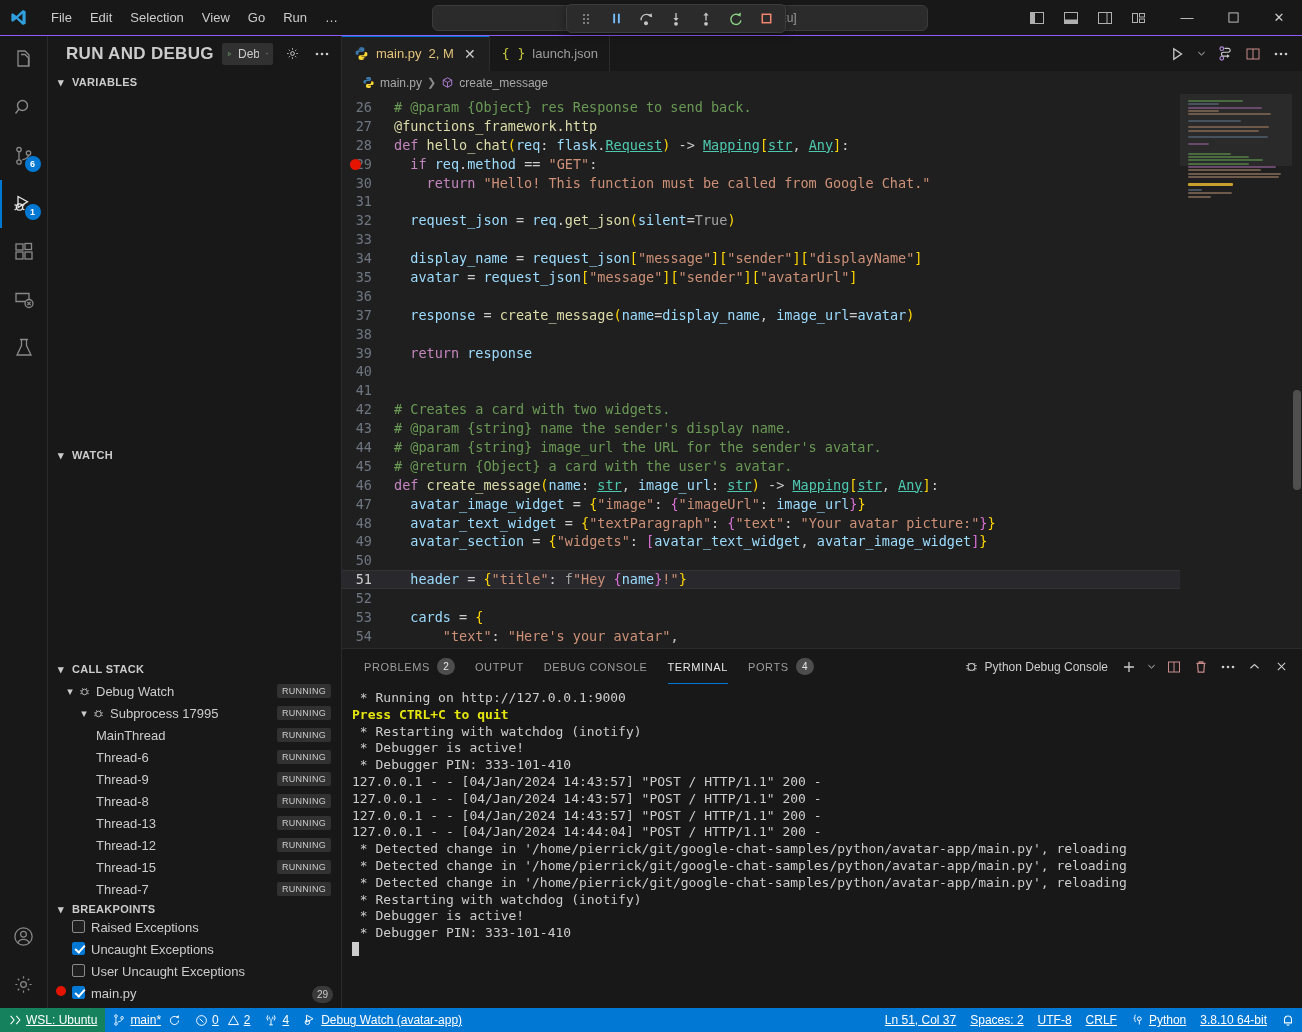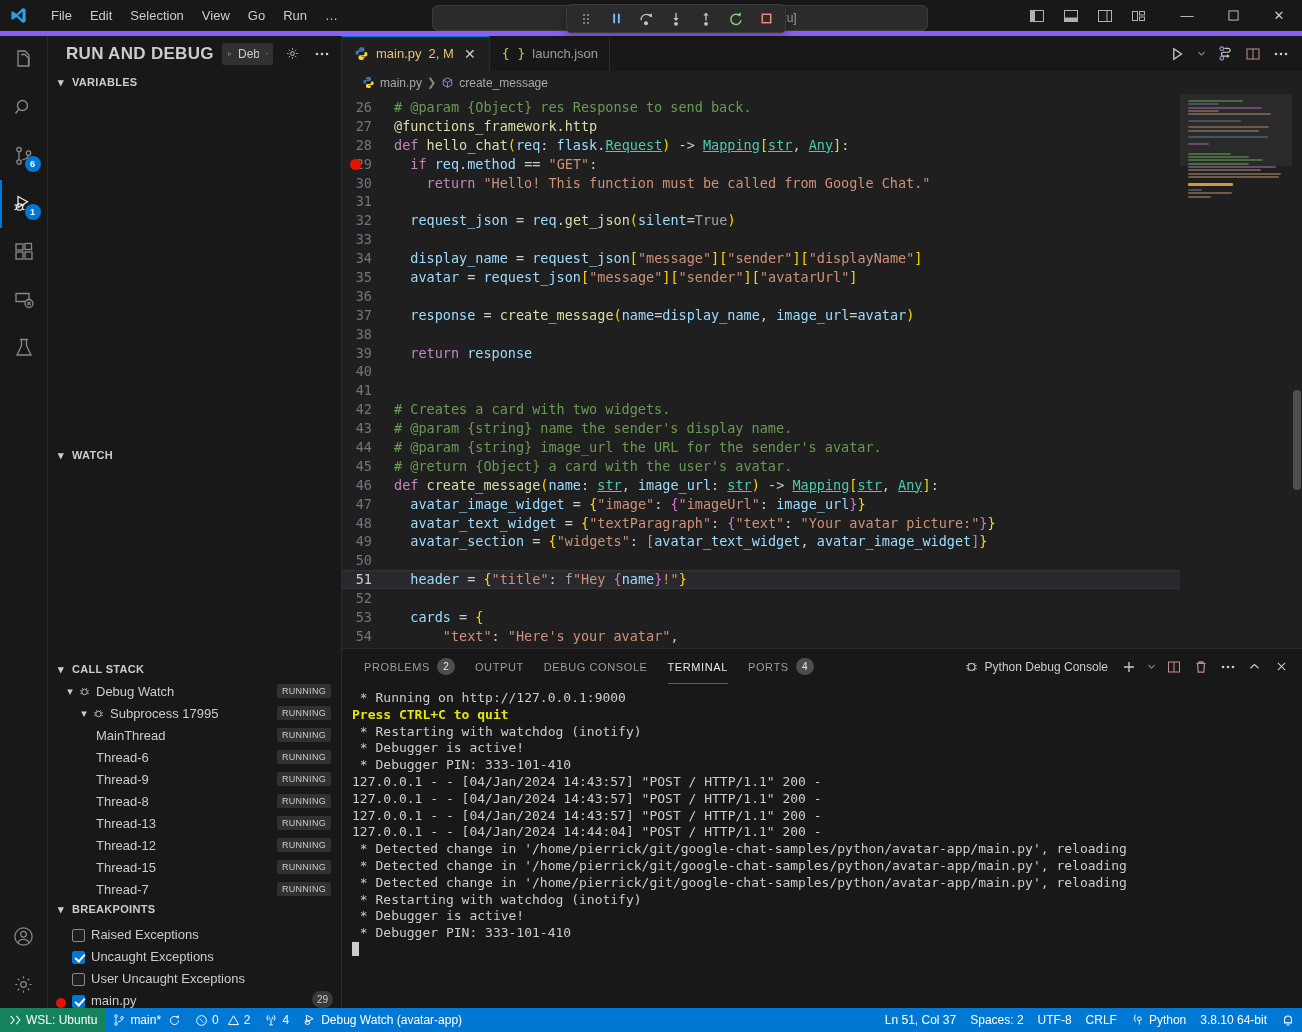--- a/index.html
+++ b/index.html
@@ -9,21 +9,21 @@
     font-family: "Liberation Sans", sans-serif;
     font-size: 13px;
     color: #cccccc;
     overflow: hidden;
   }
   .app { width: 1302px; height: 1032px; display: flex; flex-direction: column; position: relative; }
 
   
   .titlebar {
     height: 36px; background: #181818; display: flex; align-items: center;
-    border-bottom: 5px solid #8b5cf6; flex: none; position: relative;
+    border-bottom: 1px solid #8b5cf6; flex: none; position: relative;
   }
   .vscode-logo { width: 36px; display: flex; align-items: center; justify-content: center; }
   .menu { display: flex; align-items: center; gap: 0px; margin-left: 6px; }
   .menu-item { padding: 3px 9px; font-size: 13px; color: #cccccc; border-radius: 4px; cursor: default; }
   .nav-arrows { display: flex; align-items: center; gap: 18px; margin-left: 86px; }
   .nav-arrow { font-size: 17px; color: #b5b5b5; line-height: 1; }
   .nav-arrow.dim { color: #5a5a5a; }
   .searchbox {
     position: absolute; left: 432px; top: 5px; width: 496px; height: 26px;
     background: #2b2b2b; border: 1px solid #3b3b3b; border-radius: 6px;
@@ -89,21 +89,21 @@
   .cs-row {
     height: 22px; display: flex; align-items: center; font-size: 13px; color: #cccccc;
     padding-right: 10px; position: relative;
   }
   .cs-label { white-space: nowrap; overflow: hidden; text-overflow: ellipsis; }
   .cs-state {
     margin-left: auto; font-size: 9px; letter-spacing: .3px; color: #cccccc;
     background: #313131; border-radius: 2px; padding: 2px 5px; font-weight: 400;
   }
   .sec-breakpoints { flex: none; }
-  .bp-row { height: 22px; display: flex; align-items: flex-end; gap: 6px; padding-left: 24px; font-size: 13px; }
+  .bp-row { height: 22px; display: flex; align-items: flex-start; gap: 6px; padding-left: 24px; font-size: 13px; }
   .cbx { width: 13px; height: 13px; border-radius: 2px; border: 1px solid #8a8a8a; background: #1f1f1f; flex: none; position: relative; }
   .cbx.on { background: #0078d4; border-color: #0078d4; }
   .cbx.on::after {
     content: ""; position: absolute; left: 4px; top: 0px; width: 4px; height: 8px;
     border: solid #fff; border-width: 0 2px 2px 0; transform: rotate(42deg);
   }
   .bp-dot { width: 10px; height: 10px; border-radius: 50%; background: #e51400; position: absolute; left: 8px; }
   .bp-count {
     margin-left: auto; margin-right: 8px; background: #3a3a3a; color: #cccccc; border-radius: 9px;
     font-size: 10px; min-width: 18px; height: 17px; display: flex; align-items: center; justify-content: center; padding: 0 5px;
@@ -165,21 +165,21 @@
   .terminal { flex: 1; padding: 6px 0 0 10px; overflow: hidden;
               font-family: "DejaVu Sans Mono", monospace; font-size: 13px; line-height: 16.8px; color: #cccccc; }
   .tline { white-space: pre; }
   .tline.yellow { color: #e5e510; font-weight: bold; }
   .tcursor { display: inline-block; width: 7px; height: 14px; background: #cccccc; vertical-align: -2px; }
 
   
   .statusbar { height: 24px; background: #0078d4; display: flex; align-items: center; color: #ffffff;
                font-size: 12px; flex: none; }
   .sb-group { display: flex; align-items: center; }
-  .sb-item { display: flex; align-items: center; gap: 4px; padding: 0 7px; height: 24px; white-space: nowrap; }
+  .sb-item { display: flex; align-items: center; gap: 4px; padding: 0 7px; height: 24px; white-space: nowrap; text-decoration: underline; }
   .sb-remote { background: #16825d; padding: 0 8px; }
   .sb-right { margin-left: auto; display: flex; align-items: flex-start; }
   svg { display: block; }
 </style>
 </head>
 <body>
 
 <div class="app">
 
   <div class="titlebar">

